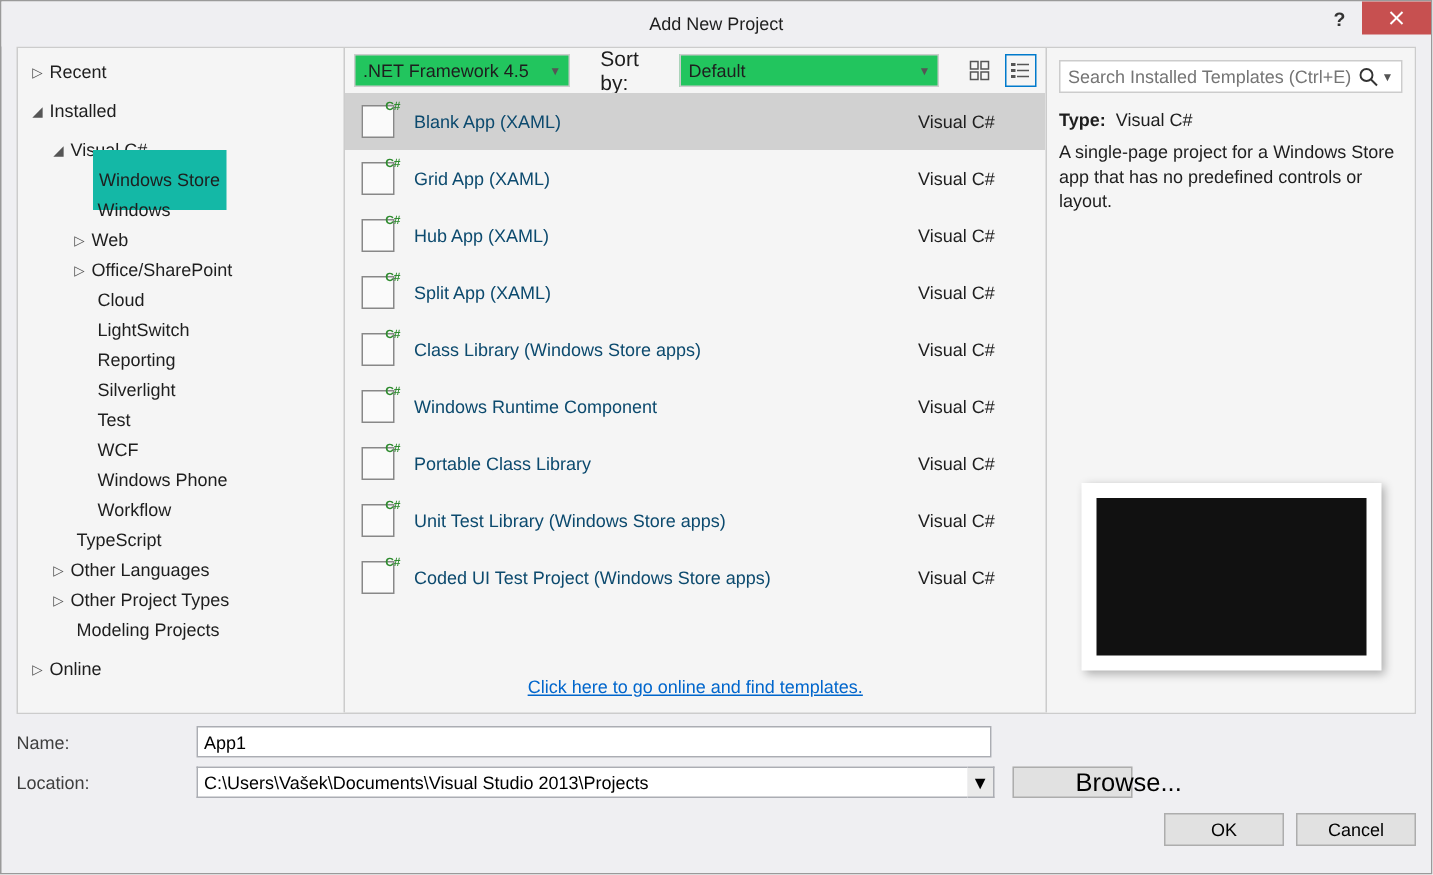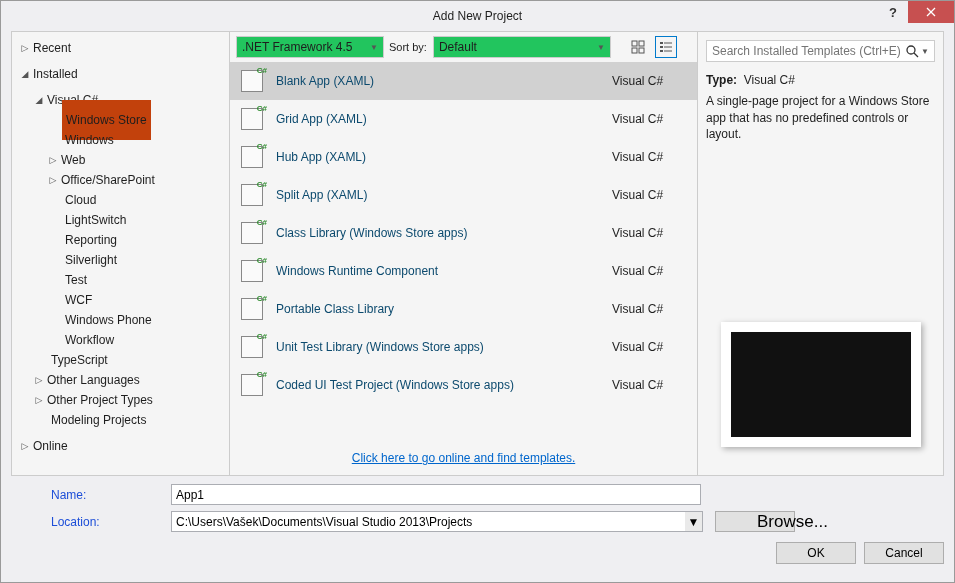--- a/index.html
+++ b/index.html
@@ -11,28 +11,28 @@
 .titlebar-help { width: 30px; height: 22px; display: flex; align-items: center; justify-content: center; color: #333; font-size: 13px; font-weight: bold; }
 .titlebar-close { width: 46px; height: 22px; background: #c75050; color: #fff; display: flex; align-items: center; justify-content: center; font-size: 13px; }
 .body { flex: 1; display: flex; flex-direction: column; padding: 0 10px 10px 10px; }
 .main-area { flex: 1; display: flex; background: #f5f5f5; border: 1px solid #ccc; min-height: 0; }
 .left-panel { width: 218px; background: #f5f5f5; border-right: 1px solid #ccc; padding-top: 6px; overflow-y: auto; }
 .center-panel { flex: 1; display: flex; flex-direction: column; }
 .right-panel { width: 246px; background: #f5f5f5; border-left: 1px solid #ccc; padding: 8px; display: flex; flex-direction: column; }
 .tree-node { display: flex; align-items: center; height: 20px; padding-left: 8px; cursor: default; color: #1e1e1e; }
 .tree-node .glyph { width: 10px; display: inline-block; text-align: center; color: #555; font-size: 9px; }
 .tree-node .label { padding-left: 3px; }
-.tree-node.selected .label { background: #c2410c; padding: 13px 4px; }
+.tree-node.selected .label { background: #14b8a6; padding: 13px 4px; }
 .tree-indent-1 { padding-left: 22px; }
 .tree-indent-2 { padding-left: 36px; }
 .tree-indent-3 { padding-left: 50px; }
 .toolbar { height: 30px; display: flex; align-items: center; padding: 4px 6px; gap: 4px; }
 .combo { border: 1px solid #ccc; background: #22c55e; height: 22px; display: flex; align-items: center; padding: 0 5px; font-size: 12px; color: #1e1e1e; }
 .combo .chev { margin-left: auto; font-size: 8px; color: #555; padding-left: 6px; }
-.sort-label { font-size: 11px; color: #1e1e1e; margin-left: 1px; margin-right: 2px; }
+.sort-label { font-size: 14px; color: #1e1e1e; margin-left: 16px; margin-right: 2px; }
 .view-btn { width: 22px; height: 22px; border: 1px solid transparent; display: flex; align-items: center; justify-content: center; margin-left: 2px; }
 .view-btn.active { }
 .template-list { flex: 1; overflow-y: auto; }
 .template-row { height: 38px; display: flex; align-items: center; padding: 0 10px; cursor: default; }
 .template-row.selected { background: #d1d1d1; }
 .t-icon { width: 24px; height: 24px; margin-right: 12px; position: relative; display: flex; align-items: center; justify-content: center; }
 .t-icon-inner { width: 22px; height: 22px; background: #fafafa; border: 1px solid #888; position: relative; }
 .t-icon-badge { position: absolute; top: -3px; right: -3px; font-size: 8px; color: #2e8b2e; font-weight: bold; }
 .t-name { flex: 1; color: #0c4a6e; }
 .t-lang { color: #1e1e1e; width: 75px; text-align: left; }
@@ -40,21 +40,21 @@
 .online-link a { color: #0066cc; text-decoration: underline; font-size: 12px; }
 .searchbox { border: 1px solid #ccc; background: #fff; height: 22px; display: flex; align-items: center; padding: 0 5px; margin-bottom: 10px; }
 .searchbox input { border: none; outline: none; flex: 1; font-size: 12px; color: #717171; background: transparent; }
 .searchbox .mag { font-size: 13px; color: #333; }
 .desc-area { font-size: 12px; color: #1e1e1e; line-height: 1.4; }
 .desc-area b { font-weight: 600; }
 .preview-box { margin-top: auto; margin-bottom: 20px; background: #fff; padding: 10px; box-shadow: 2px 2px 6px rgba(0,0,0,0.3); align-self: center; }
 .preview-inner { width: 180px; height: 105px; background: #111; }
 .bottom-form { padding: 8px 0; }
 .form-row { display: flex; align-items: center; margin-bottom: 6px; }
-.form-label { width: 120px; color: #1d4ed8; margin-left: 40px; }
+.form-label { width: 120px; color: #404040; }
 .form-row input.text { flex: 1; border: 1px solid #abadb3; height: 21px; padding: 0 4px; font-size: 12px; }
 .loc-combo-btn { width: 18px; height: 21px; border: 1px solid #abadb3; border-left: none; background: #eaeaea; display: flex; align-items: center; justify-content: center; font-size: 8px; }
 .browse-btn { width: 80px; height: 21px; margin-left: 12px; background: #e1e1e1; border: 1px solid #adadad; font-size: 17px; padding-left: 41px; }
 .dialog-buttons { display: flex; justify-content: flex-end; gap: 8px; padding-top: 4px; }
 .dialog-buttons button { width: 80px; height: 22px; background: #e1e1e1; border: 1px solid #adadad; font-size: 12px; }
 svg { display: block; }
 </style>
 </head>
 <body>
 

